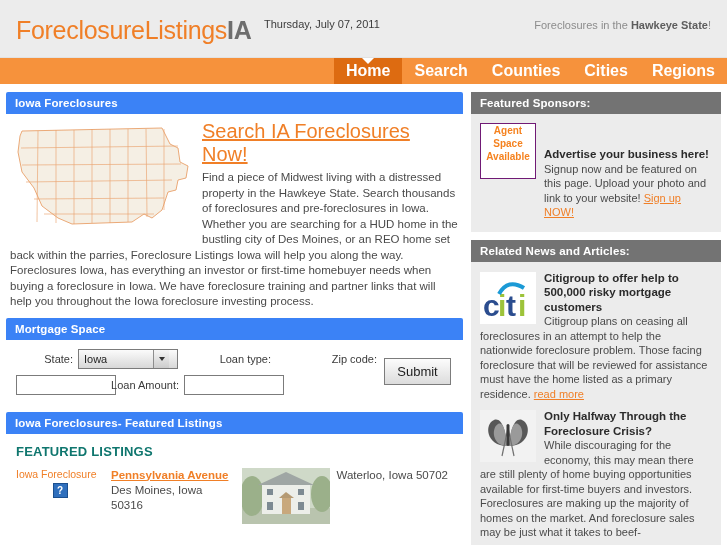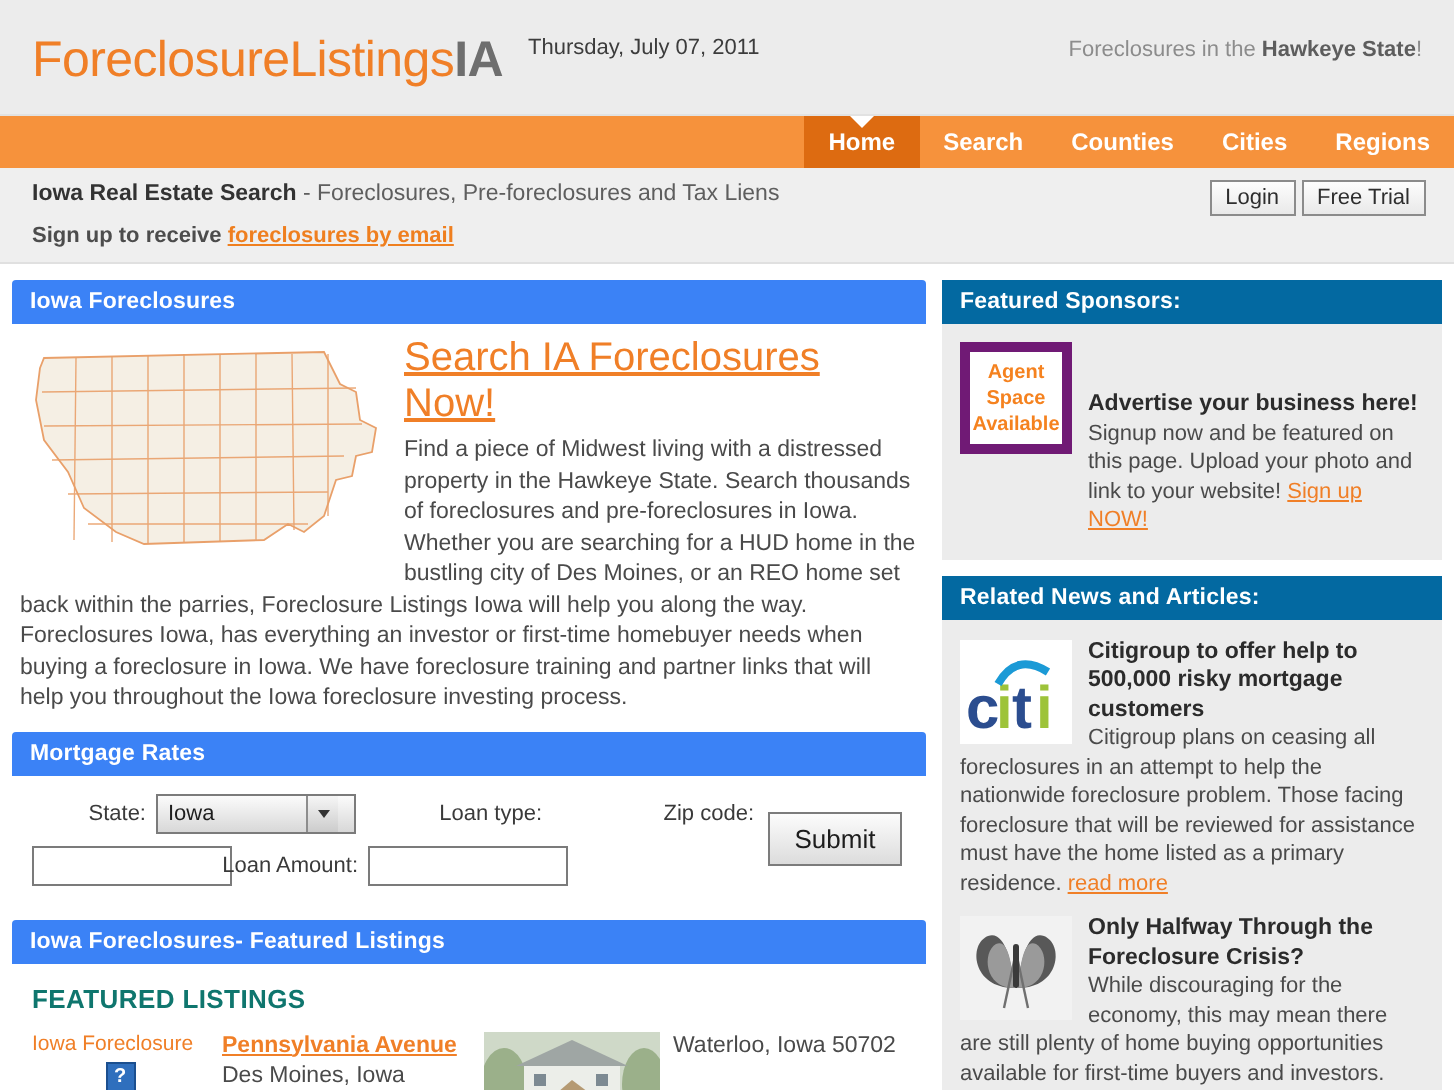--- a/index.html
+++ b/index.html
@@ -42,21 +42,21 @@
     height: 26px;
     background: #f6923c;
     display: flex;
     justify-content: flex-end;
     align-items: stretch;
   }
   .nav-item {
     display: flex; align-items: center; justify-content: center;
     padding: 0 12px;
     color: #ffffff;
-    font-size: 12px; font-weight: bold;
+    font-size: 16px; font-weight: bold;
     cursor: pointer;
     position: relative;
   }
   .nav-item.active { background: #dd6b11; }
   .nav-item.active .notch {
     position: absolute; top: 0; left: 50%;
     margin-left: -6px;
     width: 0; height: 0;
     border-left: 6px solid transparent;
     border-right: 6px solid transparent;
@@ -107,21 +107,21 @@
   .panel-head-blue {
     background: #3b82f6;
     color: #ffffff;
     font-size: 11.5px;
     font-weight: bold;
     padding: 5px 9px 5px 9px;
     border-radius: 2px 2px 0 0;
     letter-spacing: 0.1px;
   }
   .panel-head-dark {
-    background: #0369a1;
+    background: #737373;
     color: #ffffff;
     font-size: 11.5px;
     font-weight: bold;
     padding: 5px 9px;
     letter-spacing: 0.1px;
   }
 
   
   .intro-body { padding: 6px 4px 0 4px; }
   .ia-map {
@@ -242,24 +242,24 @@
   }
 
   
   .sponsor-body {
     background: #ececec;
     padding: 9px 9px 12px 9px;
     display: flex; gap: 8px;
   }
   .agent-box {
     width: 56px; height: 56px; flex: 0 0 56px;
-    border: 5px solid #701a75;
+    border: 1px solid #701a75;
     background: #fff;
     display: flex; flex-direction: column;
-    align-items: center; justify-content: center;
+    align-items: center; 
     color: #f5821f; font-size: 10px; font-weight: bold;
     line-height: 13px;
   }
   .sponsor-text { font-size: 11px; color: #4a4a4a; line-height: 14.5px; margin-top: 24px; }
   .sponsor-text b { color: #2b2b2b; font-size: 11.5px; }
   .sponsor-text a { color: #f07f27; text-decoration: underline; }
 
   .news-panel { margin-top: 8px; }
   .news-body { background: #ececec; padding: 9px 9px 8px 9px; }
   .news-item { margin-bottom: 2px; }
@@ -303,32 +303,20 @@
       <span>Counties</span>
     </div>
     <div class="nav-item">
       <span>Cities</span>
     </div>
     <div class="nav-item">
       <span>Regions</span>
     </div>
   </div>
 
-  <div class="subheader">
-    <div class="sub-line1">
-      <b>Iowa Real Estate Search</b><span> - Foreclosures, Pre-foreclosures and Tax Liens</span>
-    </div>
-    <div class="sub-line2">
-      <span>Sign up to receive </span><a href="#">foreclosures by email</a>
-    </div>
-    <div class="auth-buttons">
-      <button class="btn-plain">Login</button>
-      <button class="btn-plain">Free Trial</button>
-    </div>
-  </div>
 
   <div class="body-wrap">
 
     <div class="col-left">
 
       <div>
         <div class="panel-head-blue">Iowa Foreclosures</div>
         <div class="intro-body clearfix">
           <svg class="ia-map" viewBox="0 0 182 110">
             <g fill="#f5efe4" stroke="#e9a06a" stroke-width="0.9">
@@ -338,21 +326,21 @@
               <path d="M9 26 L166 24 M10 43 L169 42 M14 60 L160 58 M22 77 L152 76 M32 92 L142 92"></path>
               <path d="M26 9 L25 100 M44 8 L44 101 M62 8 L62 102 M80 7 L80 101 M98 7 L98 101 M116 7 L116 100 M134 7 L135 95 M152 7 L152 88"></path>
             </g>
           </svg>
           <h2 class="intro-title">Search IA Foreclosures Now!</h2>
           <p class="intro-text">Find a piece of Midwest living with a distressed property in the Hawkeye State. Search thousands of foreclosures and pre-foreclosures in Iowa. Whether you are searching for a HUD home in the bustling city of Des Moines, or an REO home set back within the parries, Foreclosure Listings Iowa will help you along the way. Foreclosures Iowa, has everything an investor or first-time homebuyer needs when buying a foreclosure in Iowa. We have foreclosure training and partner links that will help you throughout the Iowa foreclosure investing process.</p>
         </div>
       </div>
 
       <div class="mortgage-panel">
-        <div class="panel-head-blue">Mortgage Rates</div>
+        <div class="panel-head-blue">Mortgage Space</div>
         <div class="form-area">
 
           <label class="flabel">State:</label>
           <div class="select-wrap">
             <select class="fselect">
               <option>Iowa</option>
             </select>
             <span class="arrow"></span>
           </div>
 

